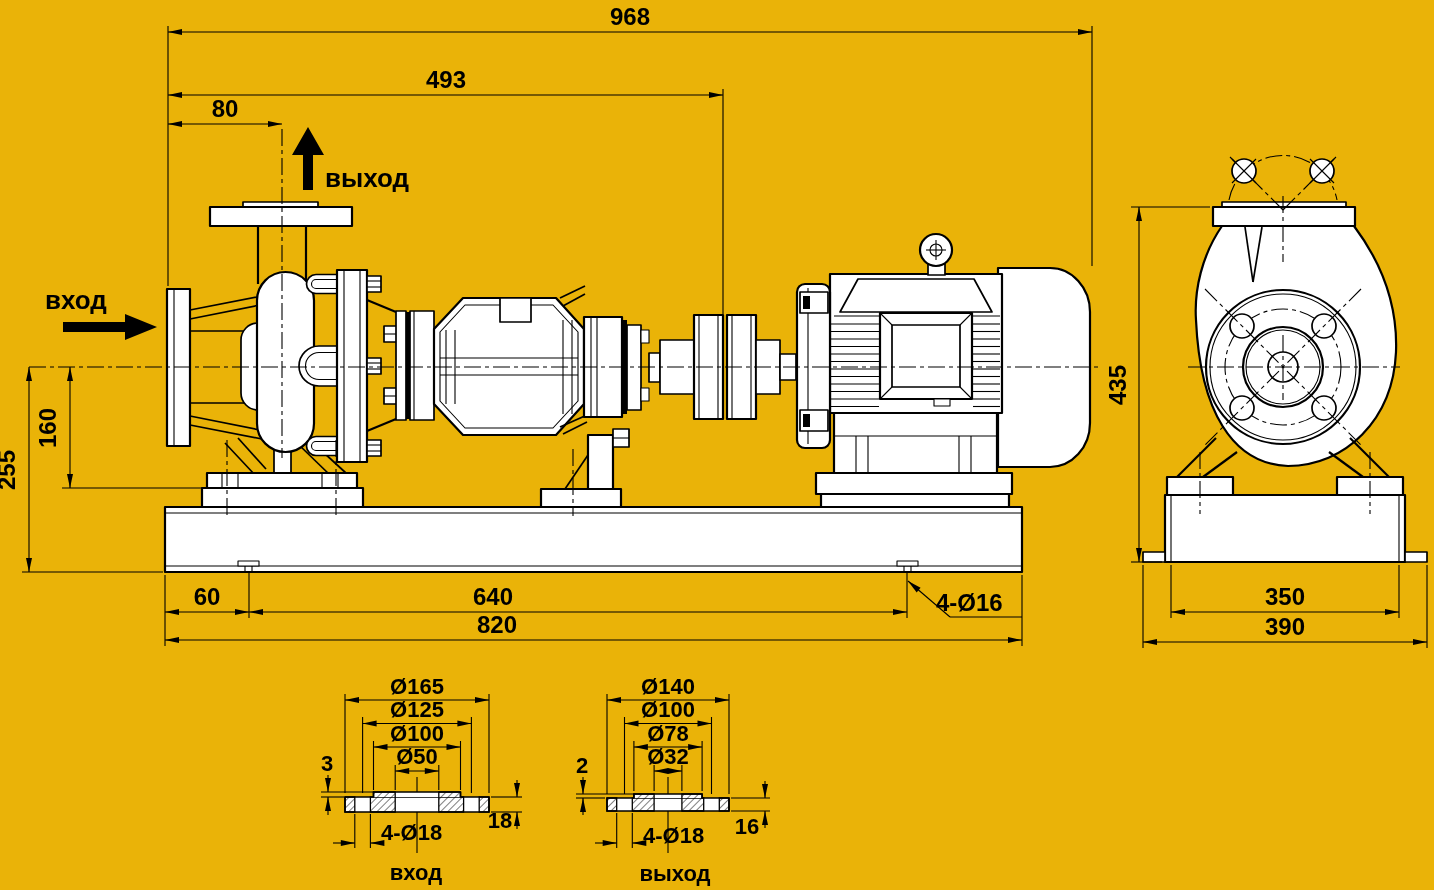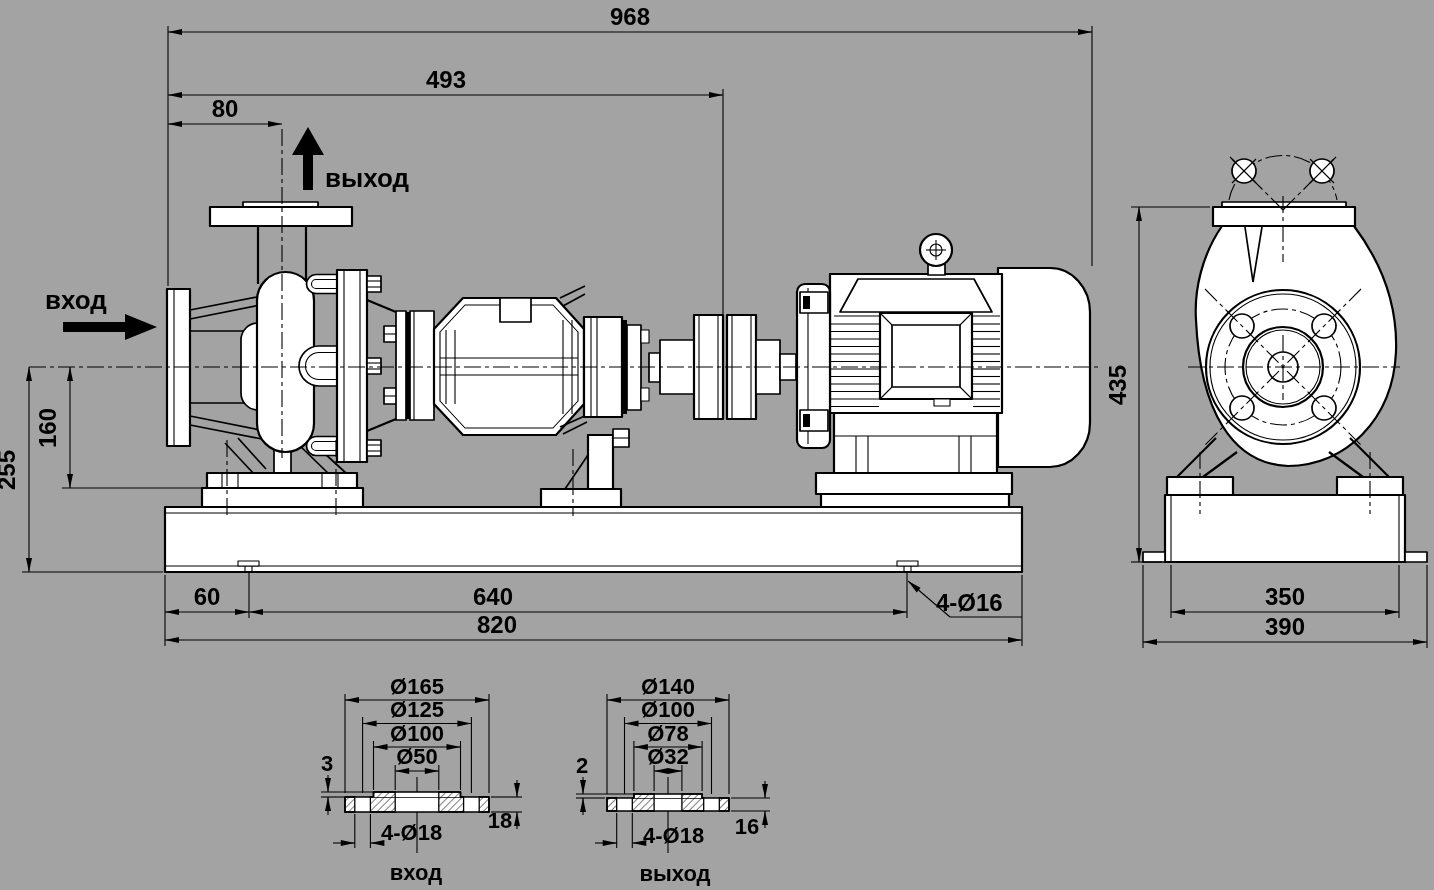--- a/index.html
+++ b/index.html
@@ -1,16 +1,16 @@
 <!DOCTYPE html>
 <html><head>
 <meta charset="utf-8">
 <style>
   html,body{margin:0;padding:0;background:#fff;}
-  #stage{width:1434px;height:890px;position:relative;background:#a3a3a3;overflow:hidden;text-align:center;}
+  #stage{width:1434px;height:890px;position:relative;background:#eab308;overflow:hidden;text-align:center;}
   svg{display:block;}
   .ln{stroke:#000;fill:none;stroke-width:2.2;stroke-linejoin:round;}
   .md{stroke-width:1.7;}
   .tn{stroke-width:1.1;}
   .w{fill:#fff;}
   .blk{fill:#000;stroke:none;}
   .cl{stroke:#000;stroke-width:1.1;fill:none;stroke-dasharray:17 4 4 4;}
   .dm{stroke:#000;stroke-width:1.1;fill:none;}
   .ht{fill:url(#hatch);stroke:#000;stroke-width:1.3;}
   text{font-family:"Liberation Sans","DejaVu Sans",sans-serif;font-weight:bold;fill:#000;}

